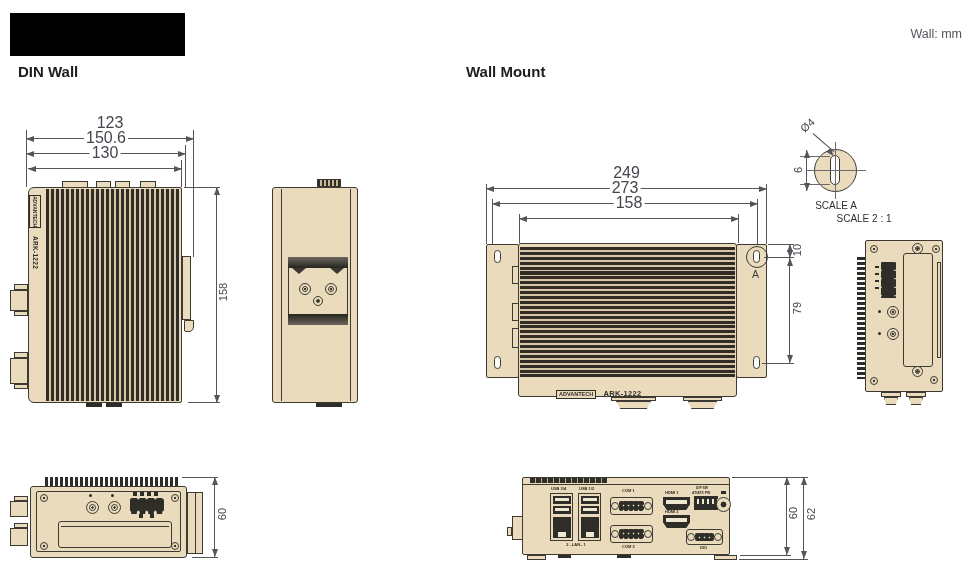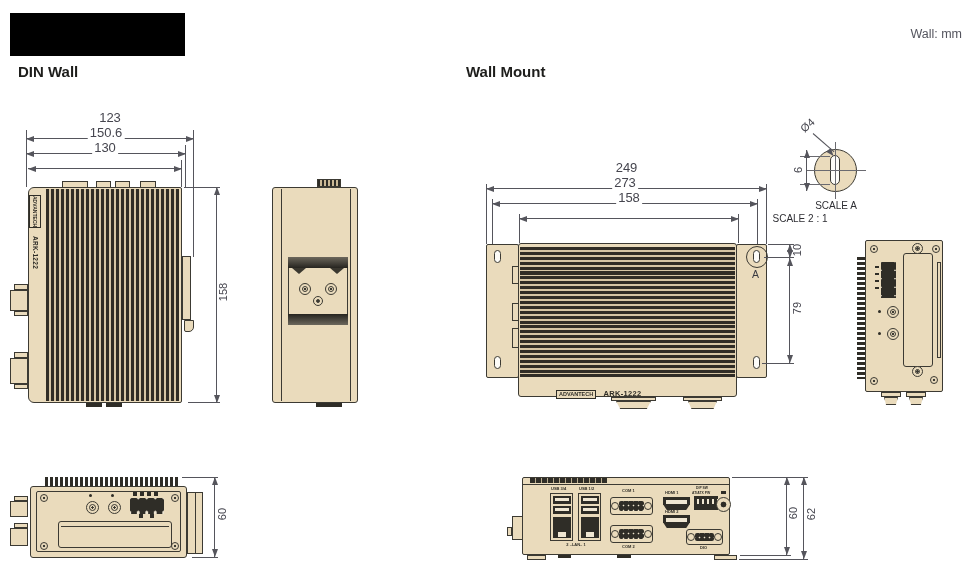--- a/index.html
+++ b/index.html
@@ -16,21 +16,21 @@
   .h1{position:absolute;font-weight:bold;font-size:15px;color:#1d1d1b;}
   .bx{position:absolute;background:var(--body);border:1px solid var(--ln);}
   .dkbx{position:absolute;background:var(--dk);}
   .finsV{position:absolute;background:repeating-linear-gradient(90deg,#312d26 0 3.2px,#d7c6a5 3.2px 5px);}
   .finsH{position:absolute;background:repeating-linear-gradient(180deg,#312d26 0 3px,#d7c6a5 3px 4.9px);}
   .lnh{position:absolute;height:1px;background:var(--dl);}
   .lnv{position:absolute;width:1px;background:var(--dl);}
   .dimh{position:absolute;border-top:1px solid var(--dl);}
   .dimh .a1{position:absolute;left:0;top:-3.5px;width:0;height:0;border-top:3px solid transparent;border-bottom:3px solid transparent;border-right:8px solid var(--dl);}
   .dimh .a2{position:absolute;right:0;top:-3.5px;width:0;height:0;border-top:3px solid transparent;border-bottom:3px solid transparent;border-left:8px solid var(--dl);}
-  .dimh .lab{position:absolute;left:50%;bottom:15px;transform:translateX(-50%);font-size:13px;color:var(--dt);background:#fff;padding:0 2px;white-space:nowrap;line-height:1;margin-top:29px;}
+  .dimh .lab{position:absolute;left:50%;bottom:8px;transform:translateX(-50%);font-size:16px;color:var(--dt);background:#fff;padding:0 2px;white-space:nowrap;line-height:1;margin-top:29px;}
   .dimv{position:absolute;border-left:1px solid var(--dl);}
   .dimv .a1{position:absolute;top:0;left:-3.5px;width:0;height:0;border-left:3px solid transparent;border-right:3px solid transparent;border-bottom:8px solid var(--dl);}
   .dimv .a2{position:absolute;bottom:0;left:-3.5px;width:0;height:0;border-left:3px solid transparent;border-right:3px solid transparent;border-top:8px solid var(--dl);}
   .vlab{position:absolute;transform:translate(-50%,-50%) rotate(-90deg);font-size:11px;color:var(--dt);white-space:nowrap;line-height:1;}
   .scr{position:absolute;border:1px solid var(--ln);border-radius:50%;background:radial-gradient(circle,var(--ln) 1.1px,transparent 1.6px),var(--body);}
   .scr2{position:absolute;border:1px solid var(--ln);border-radius:50%;background:var(--body);}
   .scr2::after{content:"";position:absolute;inset:2px;border:1px solid var(--ln);border-radius:50%;background:radial-gradient(circle,var(--ln) 1px,transparent 1.4px);}
   .db9{position:absolute;background:var(--body);border:1px solid var(--ln);border-radius:3px;}
   .db9::before,.db9::after{content:"";position:absolute;top:50%;width:6px;height:6px;border:1px solid var(--ln);border-radius:50%;background:var(--body);transform:translateY(-50%);}
   .db9::before{left:0;}
@@ -252,21 +252,21 @@
 
     <div class="lnh" style="left:800px;top:156px;width:30px;background:#6a6a70;"></div>
     <div class="lnh" style="left:800px;top:184px;width:30px;background:#6a6a70;"></div>
     <div class="dimv" style="left:806px;top:150px;height:41px;">
       <i class="a1"></i>
         <i class="a2"></i>
     </div>
     <span class="vlab" style="left:798px;top:170px;">6</span>
 
     <div class="detail-txt" style="left:791px;top:199px;">SCALE A</div>
-    <div class="detail-txt" style="left:755px;top:212px;text-align:center;">SCALE 2 : 1</div>
+    <div class="detail-txt" style="left:819px;top:212px;text-align:center;">SCALE 2 : 1</div>
   </div>
 
   <div>
     <div class="abs" style="left:857px;top:257px;width:9px;height:122px;background:repeating-linear-gradient(180deg,#2f2d27 0 3px,#fff 3px 5px);"></div>
     <div class="bx" style="left:865px;top:240px;width:78px;height:152px;border-radius:2px;"></div>
     <div class="scr" style="left:870px;top:245px;width:8px;height:8px;"></div>
     <div class="scr" style="left:932px;top:245px;width:8px;height:8px;"></div>
     <div class="scr" style="left:870px;top:377px;width:8px;height:8px;"></div>
     <div class="scr" style="left:930px;top:376px;width:8px;height:8px;"></div>
 

